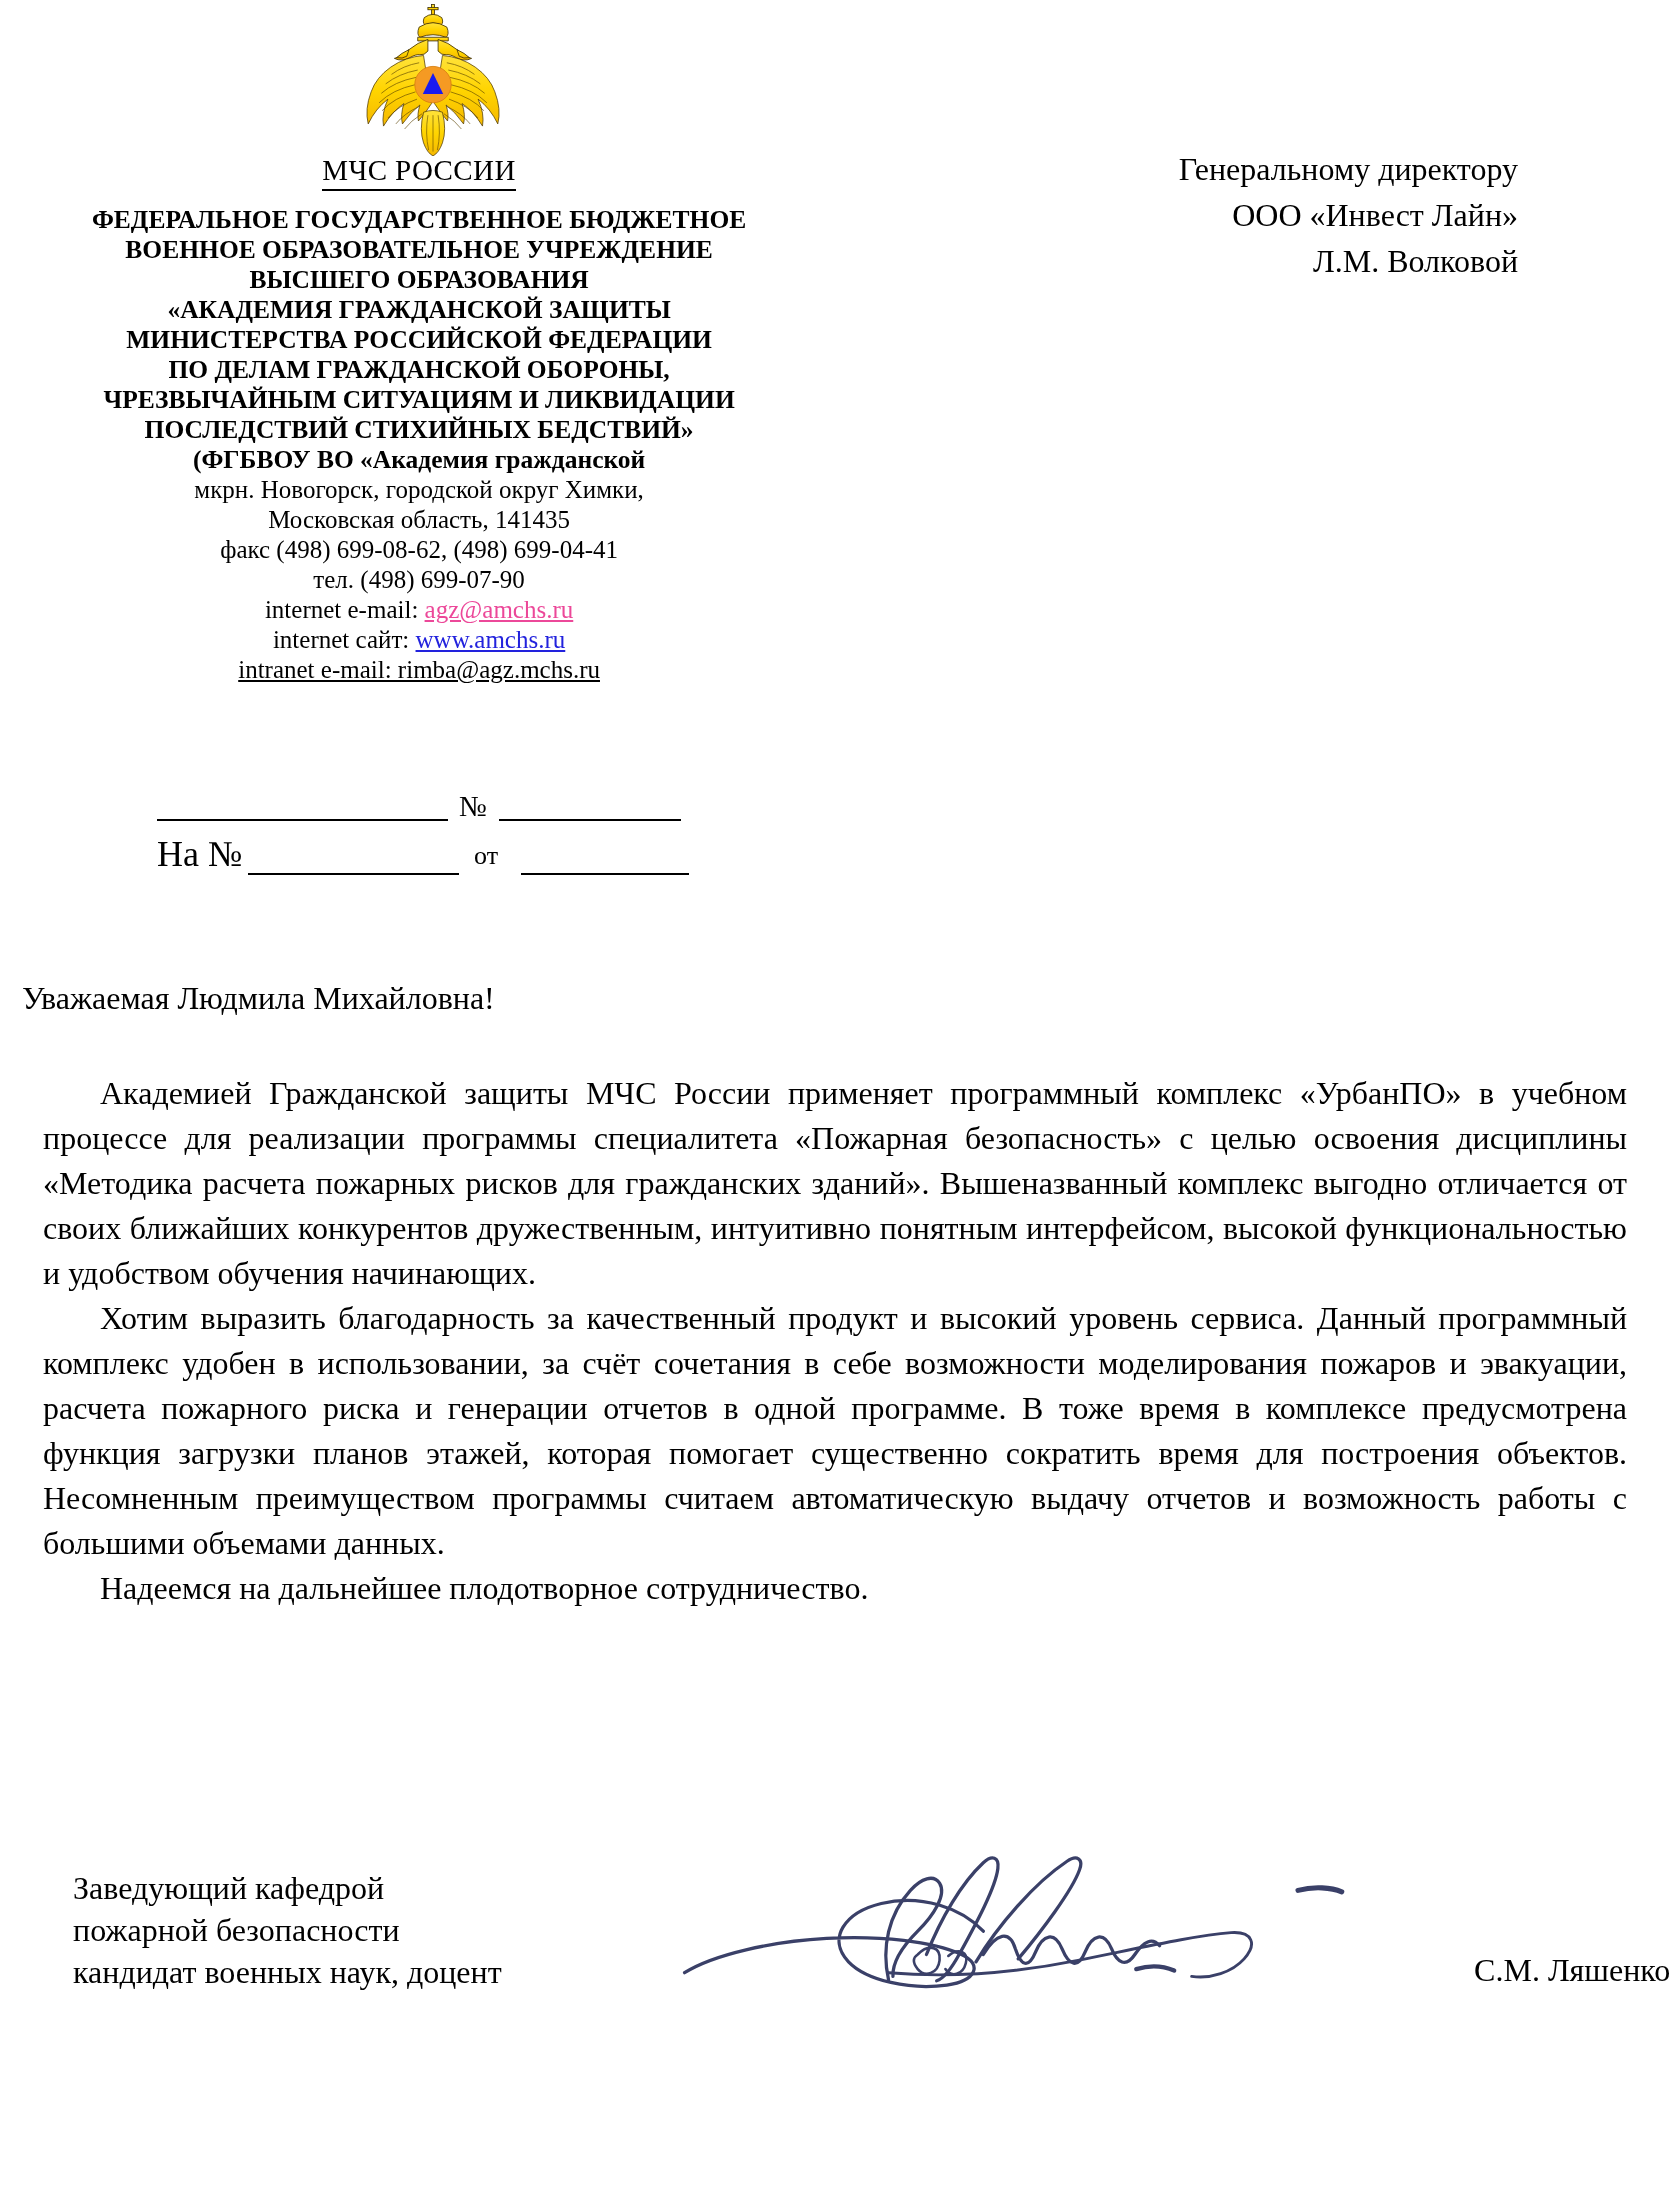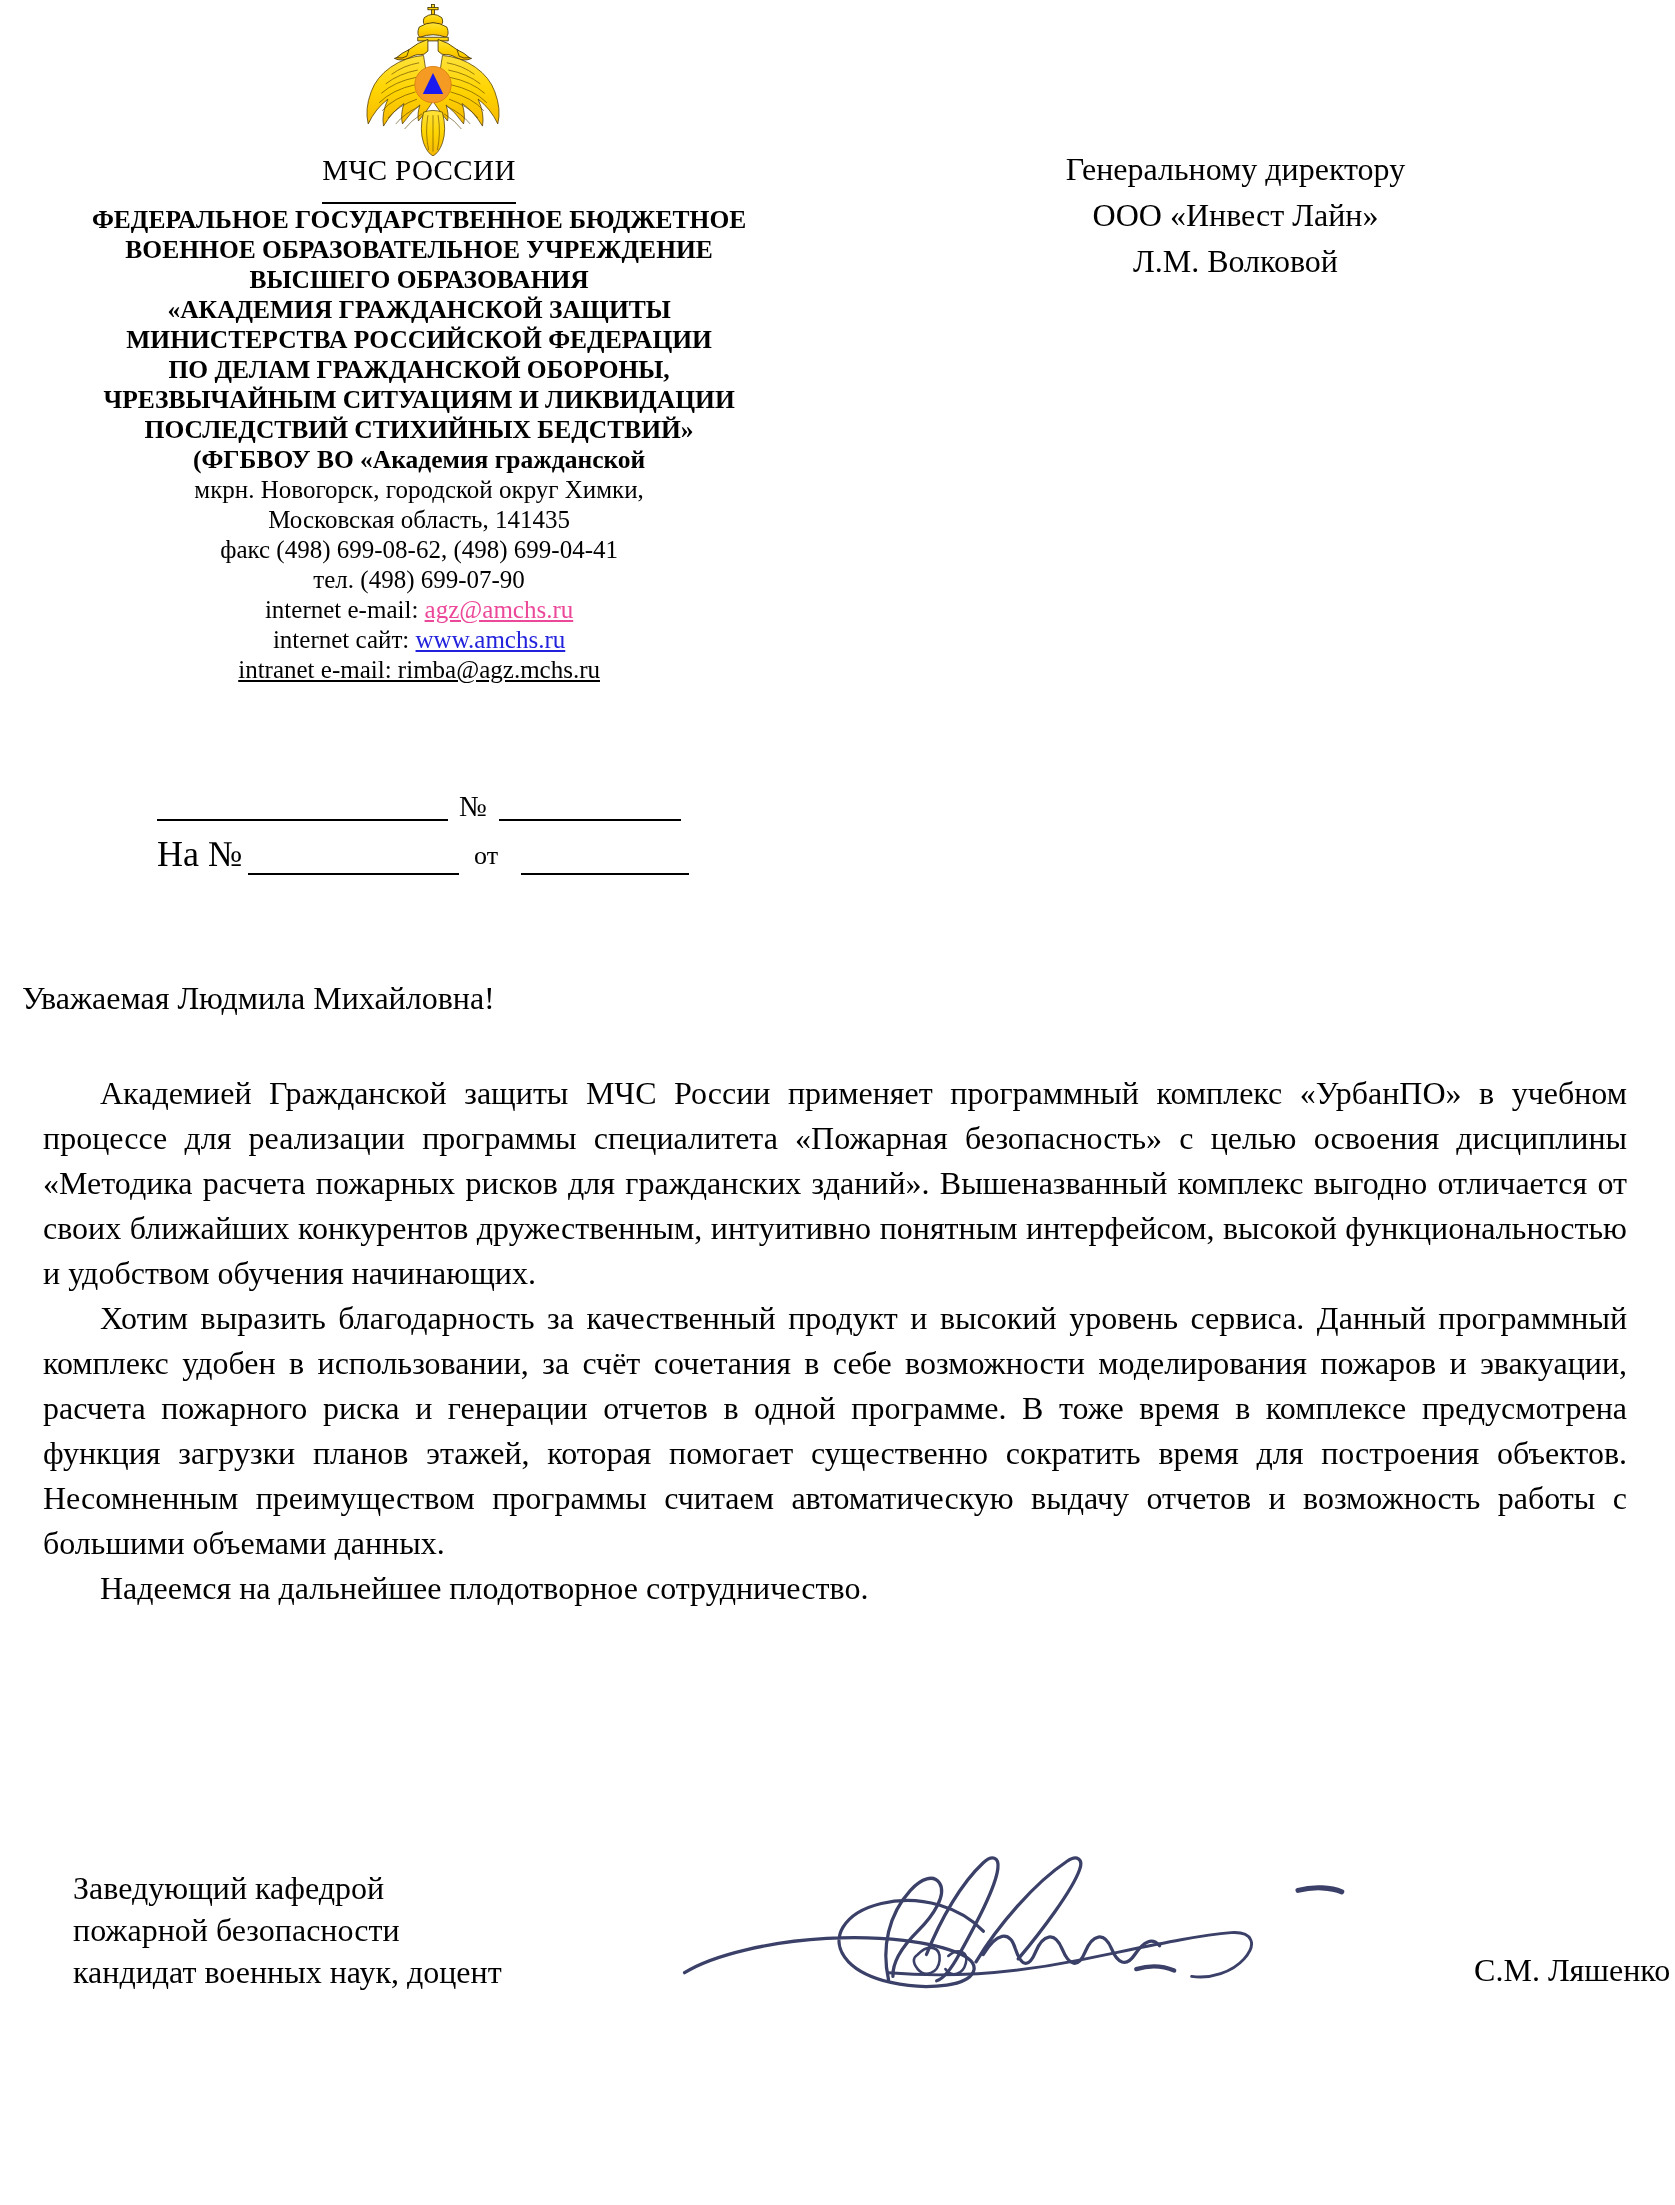--- a/index.html
+++ b/index.html
@@ -34,21 +34,21 @@
     position: absolute;
     left: 0;
     top: 154px;
     width: 838px;
     text-align: center;
     font-size: 29px;
     letter-spacing: 0.4px;
   }
   .org-title span {
     border-bottom: 2.2px solid #000;
-    padding-bottom: 16px;
+    padding-bottom: 3px;
   }
 
   .letterhead {
     position: absolute;
     left: 14.6px;
     top: 205px;
     width: 809px;
     text-align: center;
   }
   .lh-line {
@@ -92,24 +92,24 @@
   }
   .num-glyph {
     position: absolute;
     font-size: 29px;
     line-height: 29px;
   }
 
   
   .addressee {
     position: absolute;
-    left: 922px;
+    left: 891px;
     top: 146px;
     width: 627px;
-    text-align: center;
+    text-align: right;
     font-size: 32px;
     line-height: 46px;
     white-space: nowrap;
   }
 
   
   .greeting {
     position: absolute;
     left: 0;
     top: 980px;

